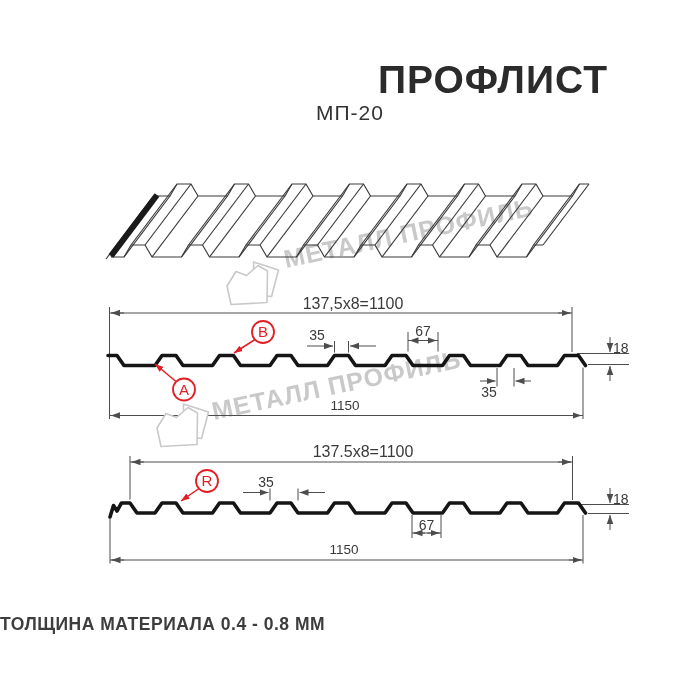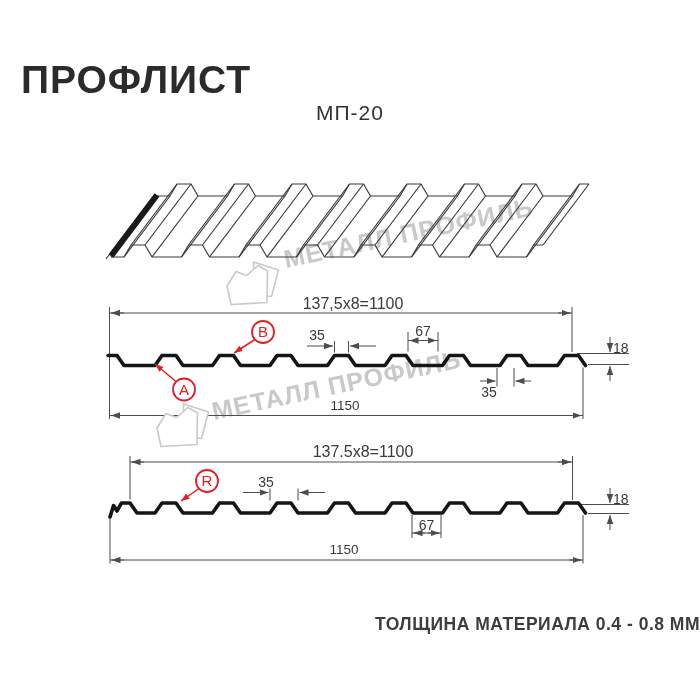--- a/index.html
+++ b/index.html
@@ -2,25 +2,25 @@
 <html style="--red: #e31e24; --wm: #c9c9c9; --line: #4d4d4d; --ink: #2b2b2b;"><head>
 <meta charset="utf-8">
 <style>
   :root{
     --red:#e31e24; --wm:#c9c9c9; --line:#4d4d4d; --ink:#2b2b2b;
     --ink2:#3a3a3a; --profile:#151515;
   }
   html,body{margin:0;padding:0;background:#fff;}
   body{width:700px;height:700px;position:relative;overflow:hidden;
        font-family:"Liberation Sans",sans-serif;}
-  .title{position:absolute;top:58px;left:0;width:608px;text-align:left;
-         font-size:39px;font-weight:800;letter-spacing:1px;color:var(--ink);margin-left:21px;}
+  .title{position:absolute;top:58px;left:0;width:608px;text-align:right;
+         font-size:39px;font-weight:800;letter-spacing:1px;color:var(--ink);}
   .subtitle{position:absolute;top:101px;left:0;width:700px;text-align:center;
          font-size:21px;font-weight:400;letter-spacing:1px;color:#323232;}
-  .footer{position:absolute;top:614px;left:0;width:700px;text-align:right;
+  .footer{position:absolute;top:614px;left:0;width:700px;text-align:left;
          font-size:17.5px;font-weight:700;letter-spacing:.5px;color:#3d3d3d;}
   svg{position:absolute;top:0;left:0;}
   .wire{stroke:#3a3a3a;stroke-width:1.15;fill:none;stroke-linejoin:round;}
   .thick{stroke:var(--profile);stroke-width:3.6;fill:none;
          stroke-linejoin:round;stroke-linecap:round;}
   .dim{stroke:var(--line);stroke-width:1;fill:none;}
   .dimtxt{font-size:14px;fill:var(--ink2);}
   .dimtxt-big{font-size:16px;fill:var(--ink2);}
   .dimtxt-mid{font-size:13.5px;fill:var(--ink2);}
   .wm{font-size:25px;font-weight:700;letter-spacing:1px;fill:var(--wm);}

